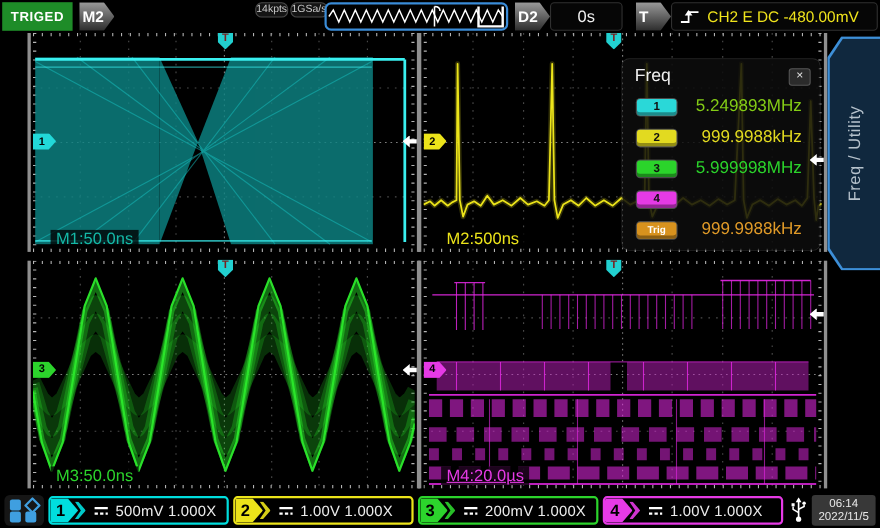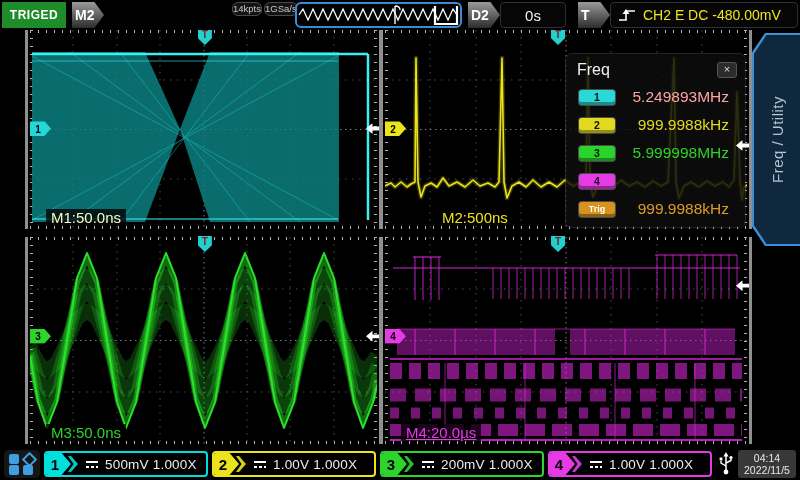--- a/index.html
+++ b/index.html
@@ -25,21 +25,21 @@
 
   
   .quad{position:absolute;background:#000;}
   .quad::before,.quad::after{content:"";position:absolute;top:0;bottom:0;width:3px;background:#8f8f8f;}
   .quad::before{left:-5px;} .quad::after{right:-5px;}
   .grat,.wave{position:absolute;left:0;top:0;}
   .gmin{stroke:#4c4c4c;stroke-width:1;stroke-dasharray:1.5 5.5;}
   .gmaj{stroke:#7d7d7d;stroke-width:1;stroke-dasharray:1.5 3.5;}
   .gtick{stroke:#b4b4b4;stroke-width:3;stroke-dasharray:1 7;}
   .qlabel{position:absolute;left:16px;bottom:3px;font-size:15px;background:rgba(0,0,0,.78);padding:0 5px;z-index:15;}
-  .c1{color:#fef9c3;} .c2{color:#ece41a;margin-left:36px;} .c3{color:#2cd42c;} .c4{color:#e63ae6;text-decoration:underline;}
+  .c1{color:#14b8a6;} .c2{color:#ece41a;} .c3{color:#2cd42c;} .c4{color:#e63ae6;text-decoration:underline;}
   .tmark{position:absolute;top:-1px;width:14px;height:16px;transform:translateX(-50%);background:#22d0d0;
     clip-path:polygon(0 0,100% 0,100% 58%,50% 100%,0 58%);display:flex;justify-content:center;z-index:25;}
   .tmark span{color:#7a2020;font-size:10px;font-weight:bold;line-height:11px;}
   .chmark{position:absolute;left:0;width:21px;height:15px;transform:translateY(-50%);
     clip-path:polygon(0 0,68% 0,100% 50%,68% 100%,0 100%);color:#000;font-weight:bold;font-size:10px;
     display:flex;align-items:center;justify-content:center;padding-right:5px;box-sizing:border-box;z-index:25;}
   .mc1{background:#22d8d8;} .mc2{background:#ece41a;} .mc3{background:#2cd42c;} .mc4{background:#e63ae6;}
   .lvl-arrow{position:absolute;right:-2px;width:13px;height:11px;transform:translateY(-50%);background:#fff;
     clip-path:polygon(0 50%,50% 0,50% 32%,100% 32%,100% 68%,50% 68%,50% 100%);z-index:30;}
 
@@ -49,21 +49,21 @@
   .fp-head{height:27px;display:flex;align-items:center;justify-content:space-between;padding:2px 8px 0 11px;}
   .fp-title{color:#f0f0f0;font-size:16px;}
   .fp-close{width:20px;height:16px;background:#2b2b2b;border:1px solid #555;border-radius:3px;color:#ddd;
     font-size:11px;line-height:13px;text-align:center;padding:0;cursor:default;font-family:inherit;}
   .fp-row{height:28px;display:flex;align-items:center;}
   .fp-badge{margin-left:13px;width:36px;height:15px;border-radius:3px;font-size:10.5px;font-weight:bold;color:#111;
     display:flex;align-items:center;justify-content:center;box-shadow:inset 0 -3px rgba(0,0,0,.35),0 0 0 1px #4a4a4a;}
   .fp-val{flex:1;text-align:right;padding-right:16px;font-size:15.5px;}
   .fb1{background:#2ad8d8;} .fb2{background:#e2da20;} .fb3{background:#2bd42b;} .fb4{background:#e53ae5;}
   .fbt{background:#d8921e;color:#fff;font-size:9px;}
-  .fv1{color:#fca5a5;} .fv2{color:#e2da20;} .fv3{color:#2bd42b;} .fv4{color:#e53ae5;} .fvt{color:#e09a28;}
+  .fv1{color:#84cc16;} .fv2{color:#e2da20;} .fv3{color:#2bd42b;} .fv4{color:#e53ae5;} .fvt{color:#e09a28;}
 
   
   .side-tab{position:absolute;left:752px;top:33px;width:48px;height:213px;background:#3d8fd8;
     clip-path:polygon(27% 0,100% 0,100% 100%,27% 100%,0 91%,0 9%);z-index:35;}
   .side-tab-inner{position:absolute;left:2px;top:2px;right:0;bottom:2px;background:#10283e;
     clip-path:polygon(27% 0,100% 0,100% 100%,27% 100%,0 91%,0 9%);display:flex;align-items:center;justify-content:center;}
   .side-tab-inner span{writing-mode:vertical-rl;transform:rotate(180deg);color:#b6c2cc;font-size:15px;letter-spacing:.5px;}
 
   
   .bottombar{position:absolute;left:0;bottom:0;width:800px;height:32px;background:#000;display:flex;
@@ -360,18 +360,18 @@
       <circle cx="8" cy="20" r="2.4" fill="#fff"></circle>
       <path d="M8,18 V3" stroke="#fff" stroke-width="1.5"></path>
       <polygon points="8,0 5.4,4.5 10.6,4.5" fill="#fff"></polygon>
       <path d="M8,14 L3,11 V8.5" stroke="#fff" stroke-width="1.4" fill="none"></path>
       <rect x="1.6" y="5.5" width="2.8" height="2.8" fill="#fff"></rect>
       <path d="M8,11 L13,8.5 V7" stroke="#fff" stroke-width="1.4" fill="none"></path>
       <circle cx="13" cy="5.6" r="1.6" fill="#fff"></circle>
     </svg>
 
     <div class="clock">
-      <div>04:14</div>
+      <div>06:14</div>
       <div>2022/11/5</div>
     </div>
   </footer>
 
 </div>
 
 </body></html>

